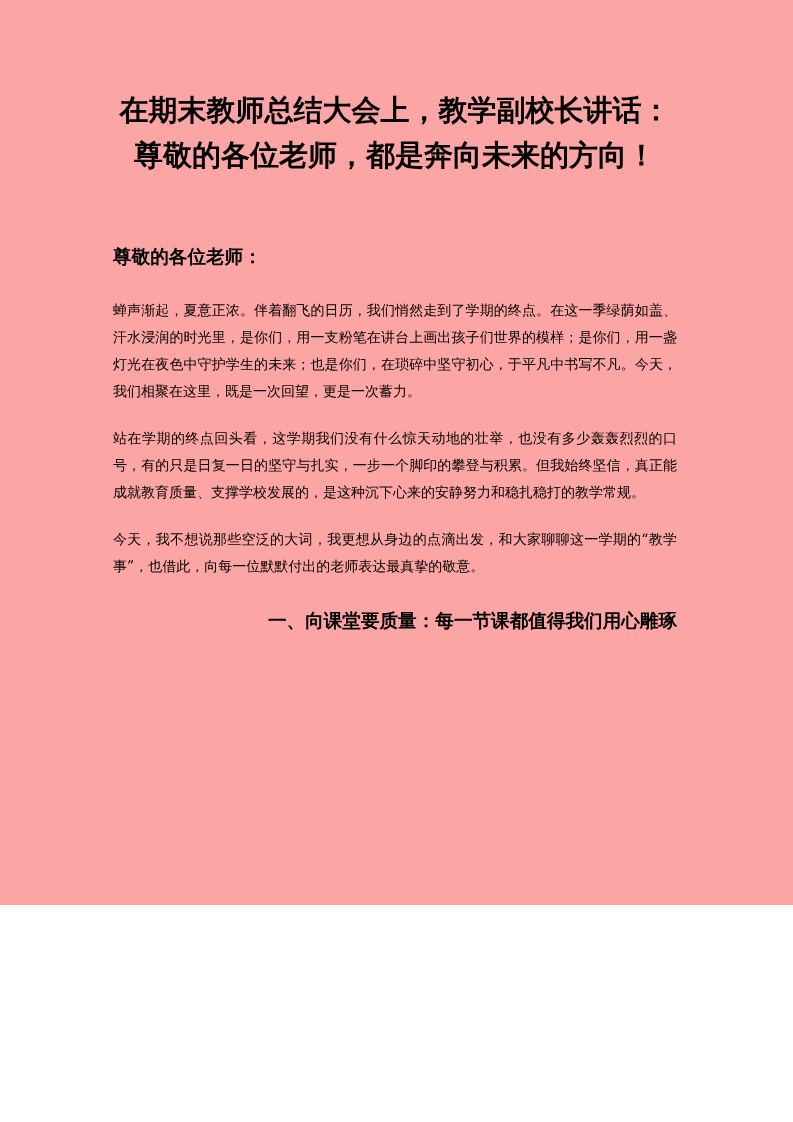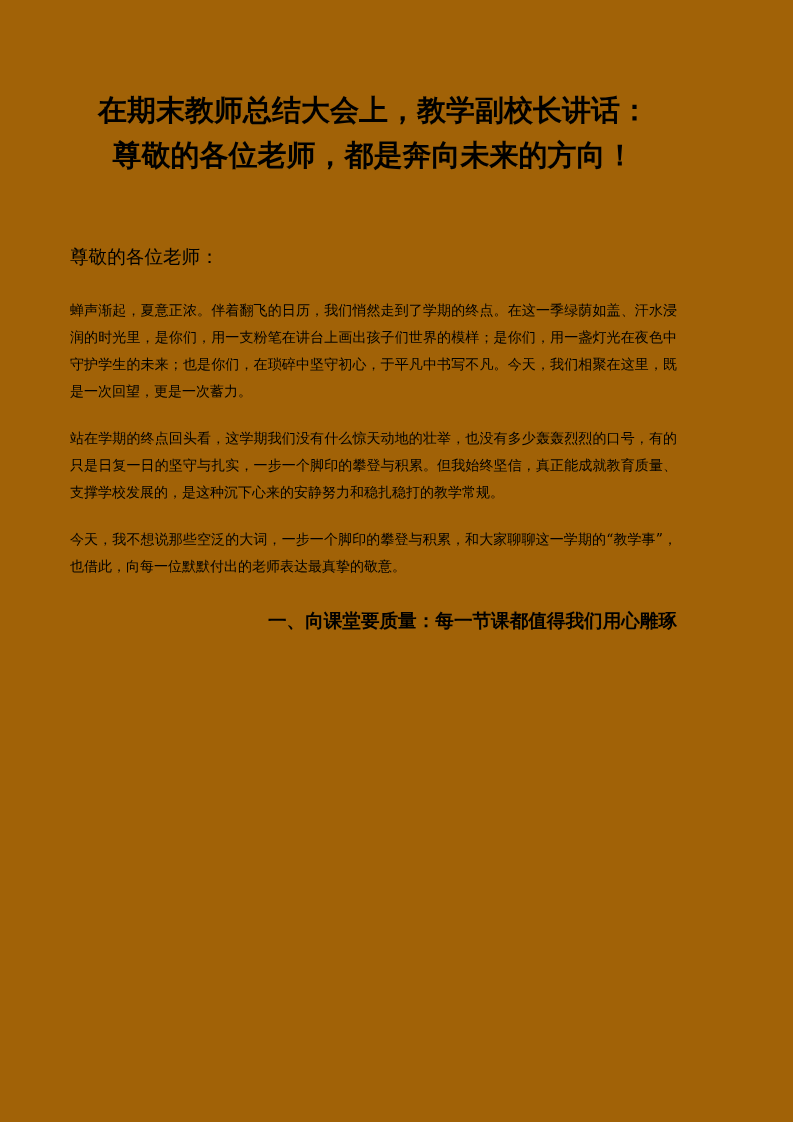--- a/index.html
+++ b/index.html
@@ -3,43 +3,44 @@
 <meta charset="utf-8">
 <style>
   html, body {
     margin: 0;
     padding: 0;
     background: #ffffff;
   }
   .page {
     position: relative;
     width: 793px;
-    height: 1122px;
+    height: 905px;
     box-sizing: border-box;
-    background: #a16207;
-    padding: 88px 116px 0 70px;
+    background: #fca5a5;
+    padding: 88px 116px 0 113px;
     font-family: "DejaVu Serif", "Liberation Serif", serif;
     color: #000000;
     overflow: hidden;
   }
   .doc-title {
     font-size: 29px;
     font-weight: bold;
     line-height: 45px;
     text-align: center;
     margin: 0 -6px 58px -6px; 
   }
   .doc-title .title-line {
     white-space: nowrap;
   }
   .salutation, .greeting {
     font-size: 18.6px;
     line-height: 41px;
     margin: 0 0 20px 0;
     text-align: left;
+    font-weight: bold;
   }
   p.para {
     font-size: 14px;
     line-height: 27px;
     margin: 0 0 20px 0;
     text-align: justify;
     text-justify: inter-ideograph;
   }
   .section-heading {
     font-size: 18.6px;
@@ -59,17 +60,17 @@
     <div class="title-line">尊敬的各位老师，都是奔向未来的方向！</div>
   </h1>
 
   <p class="salutation">尊敬的各位老师：</p>
 
 
   <p class="para">蝉声渐起，夏意正浓。伴着翻飞的日历，我们悄然走到了学期的终点。在这一季绿荫如盖、汗水浸润的时光里，是你们，用一支粉笔在讲台上画出孩子们世界的模样；是你们，用一盏灯光在夜色中守护学生的未来；也是你们，在琐碎中坚守初心，于平凡中书写不凡。今天，我们相聚在这里，既是一次回望，更是一次蓄力。</p>
 
   <p class="para">站在学期的终点回头看，这学期我们没有什么惊天动地的壮举，也没有多少轰轰烈烈的口号，有的只是日复一日的坚守与扎实，一步一个脚印的攀登与积累。但我始终坚信，真正能成就教育质量、支撑学校发展的，是这种沉下心来的安静努力和稳扎稳打的教学常规。</p>
 
-  <p class="para">今天，我不想说那些空泛的大词，一步一个脚印的攀登与积累，和大家聊聊这一学期的“教学事”，也借此，向每一位默默付出的老师表达最真挚的敬意。</p>
+  <p class="para">今天，我不想说那些空泛的大词，我更想从身边的点滴出发，和大家聊聊这一学期的“教学事”，也借此，向每一位默默付出的老师表达最真挚的敬意。</p>
 
   <h2 class="section-heading">一、向课堂要质量：每一节课都值得我们用心雕琢</h2>
 
 </div>
 
 </body></html>

